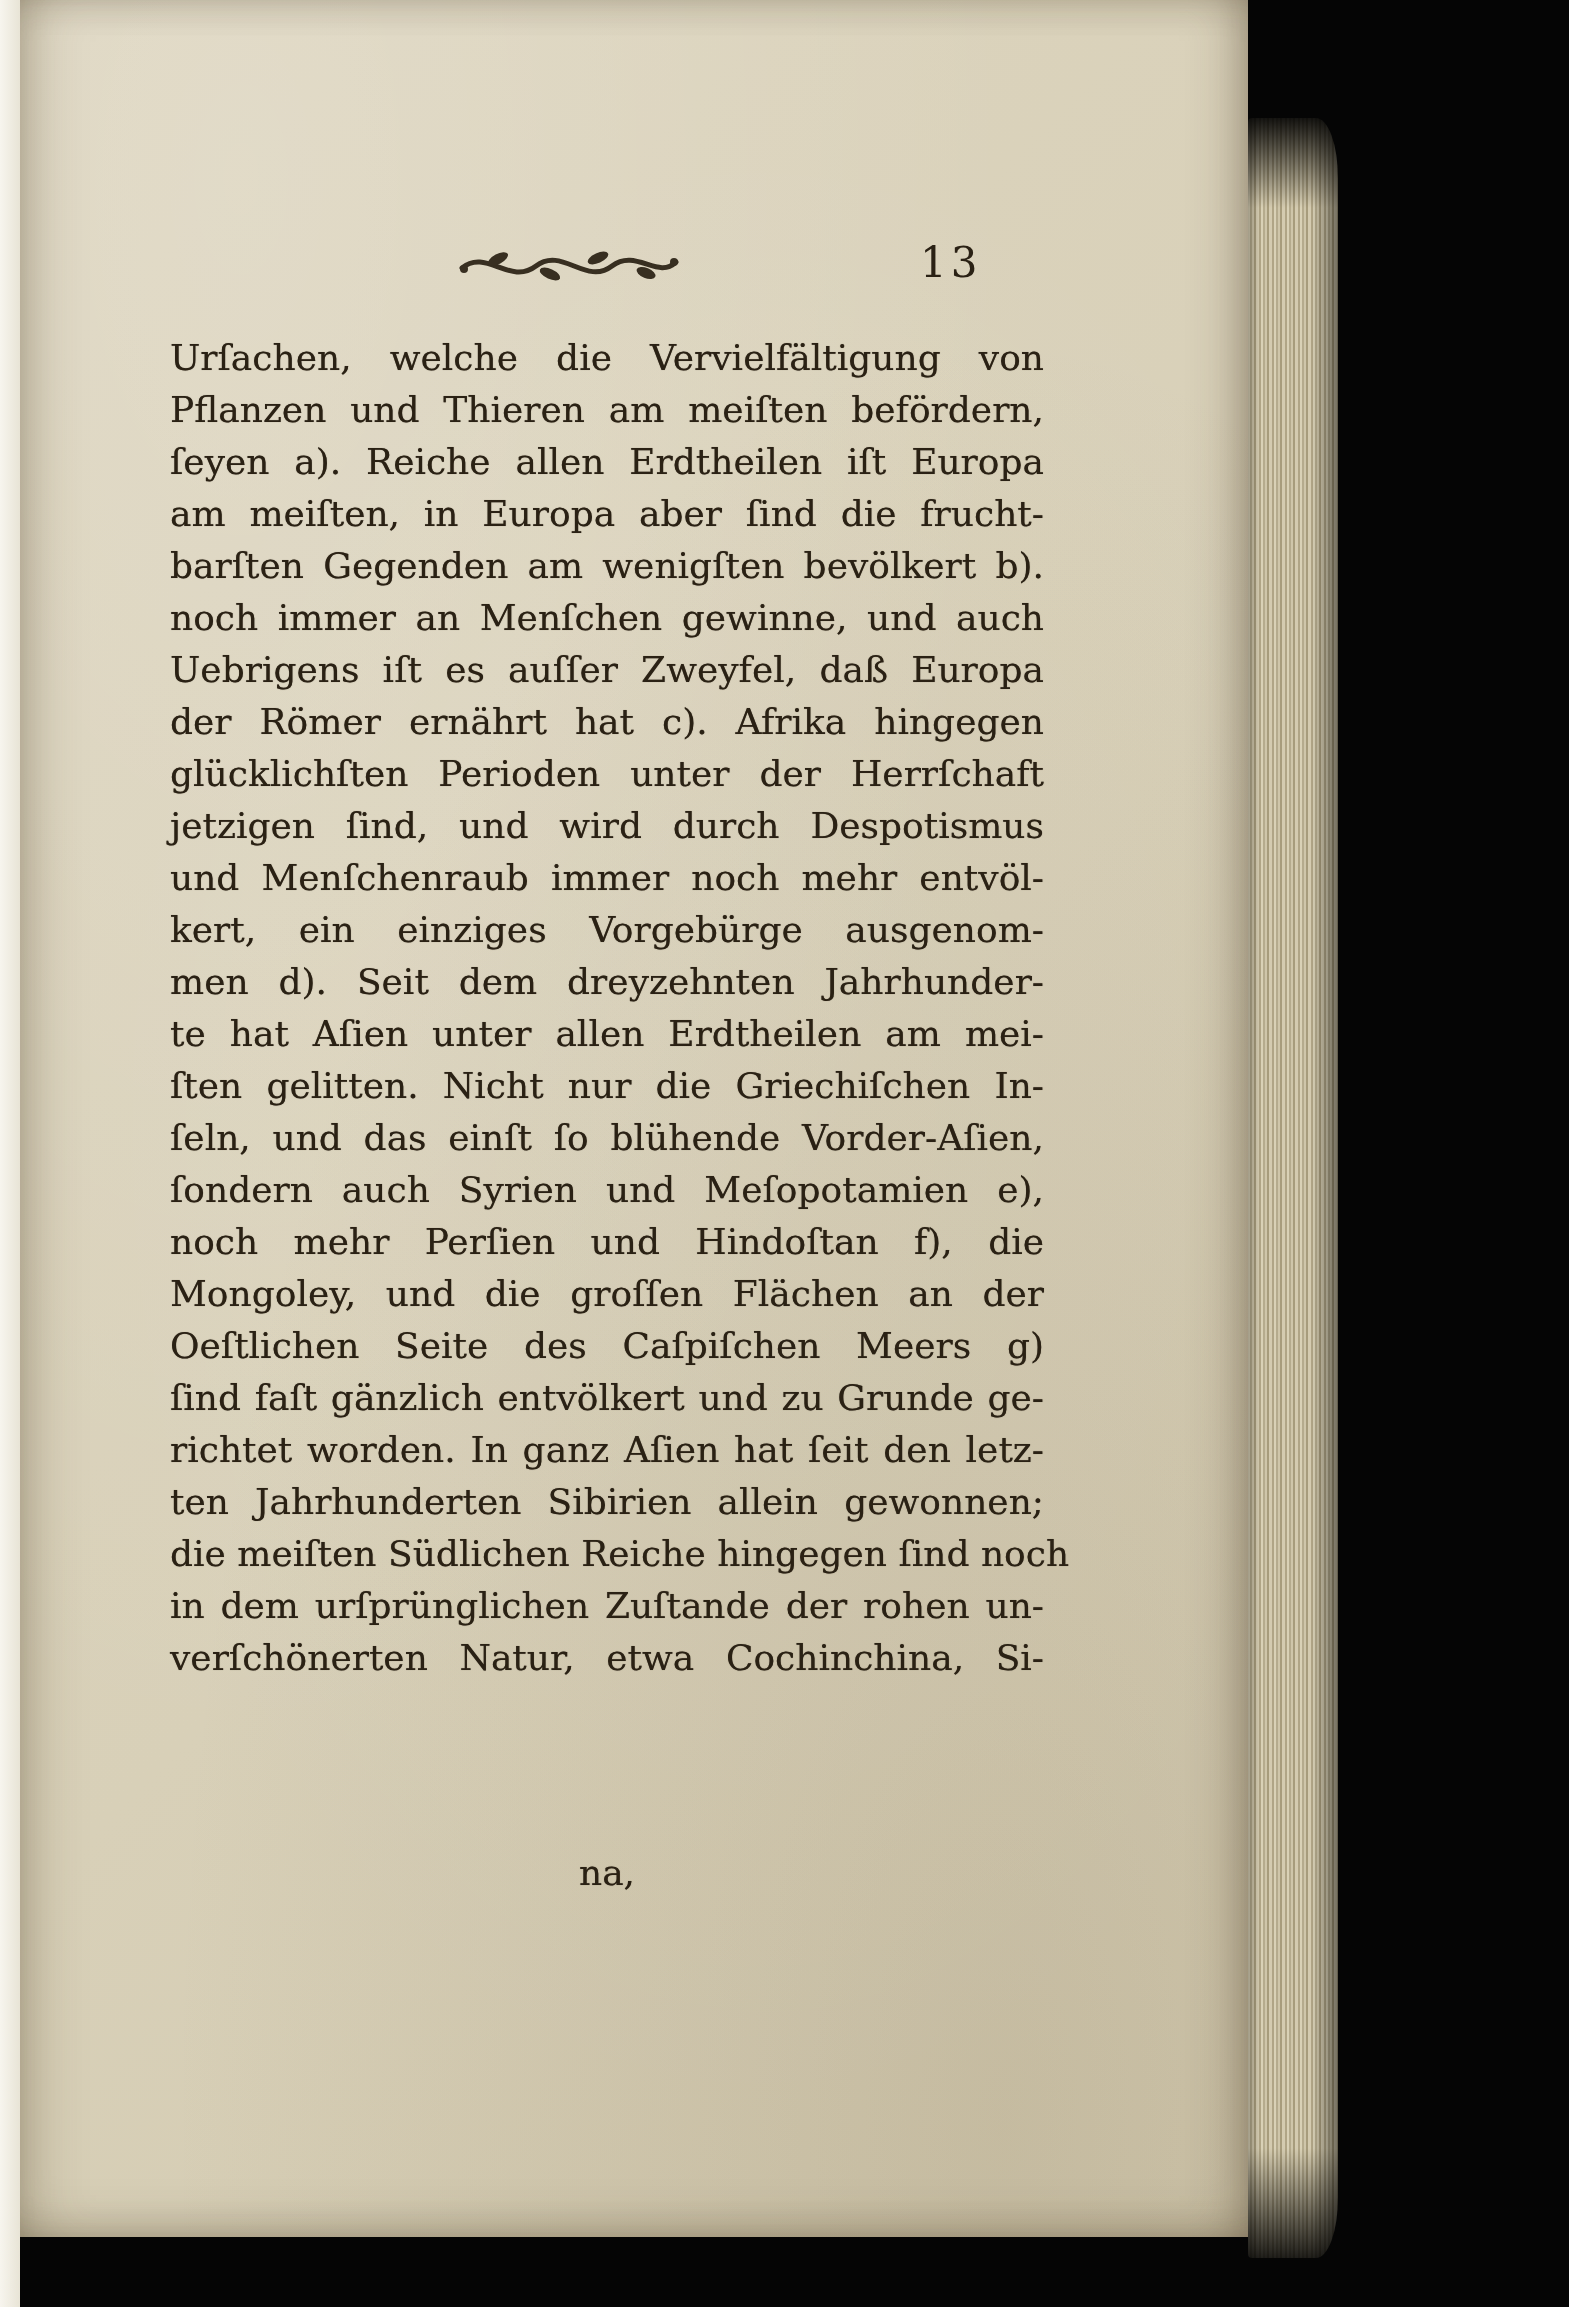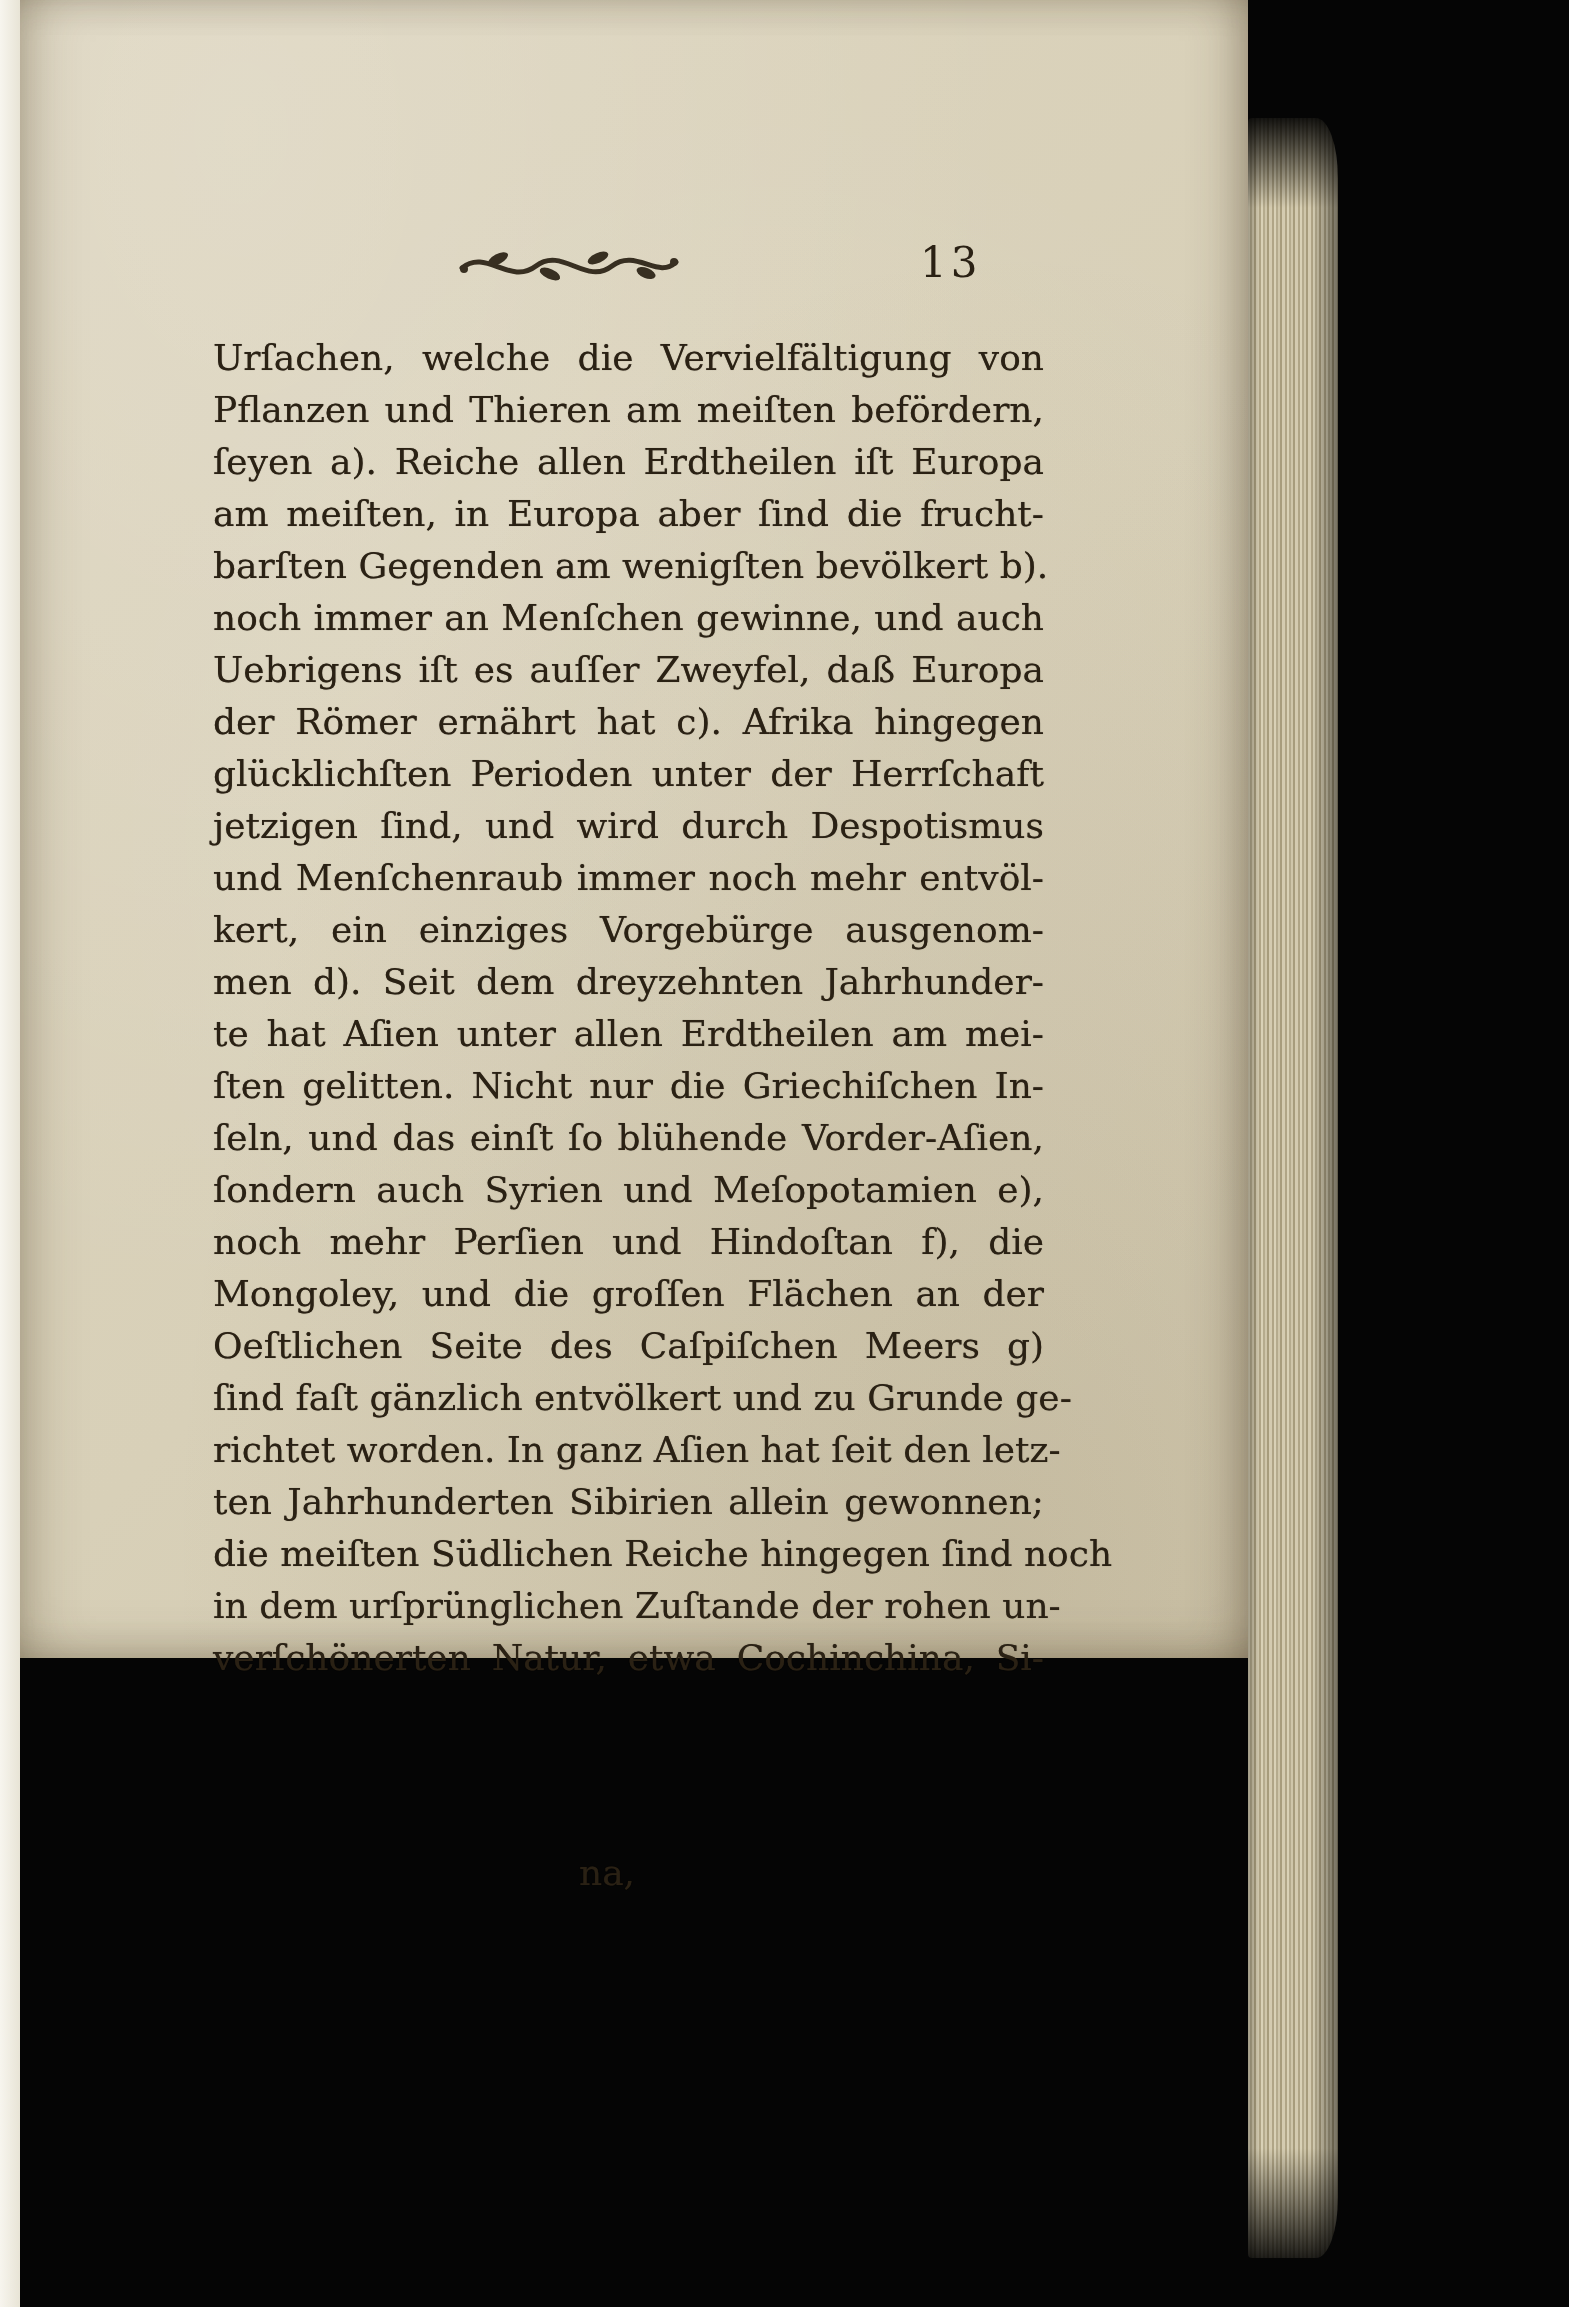--- a/index.html
+++ b/index.html
@@ -8,21 +8,21 @@
     width:1569px;height:2307px;
     background:#050505;
     overflow:hidden;
     font-family:"DejaVu Serif","Liberation Serif",serif;
   }
   .left-strip{
     position:absolute;left:0;top:0;width:20px;height:100%;
     background:linear-gradient(to right,#f7f5ee,#e8e4d6);
   }
   .page{
-    position:absolute;left:20px;top:0;width:1228px;height:1658px;
+    position:absolute;left:20px;top:0;width:1228px;height:2237px;
     background:
       radial-gradient(ellipse at 18% 8%, rgba(255,255,255,0.16), transparent 55%),
       radial-gradient(ellipse at 80% 95%, rgba(110,92,58,0.14), transparent 60%),
       radial-gradient(ellipse at 60% 50%, rgba(255,255,255,0.05), transparent 70%),
       linear-gradient(135deg, var(--paper,#ddd5bf) 0%, #d8d0b8 55%, #d2c9af 100%);
     box-shadow:
       inset 34px 0 60px -30px rgba(70,55,30,0.35),
       inset -28px 0 55px -26px rgba(60,45,25,0.45),
       inset 0 -30px 60px -35px rgba(70,55,30,0.30),
       inset 0 20px 50px -35px rgba(70,55,30,0.22);
@@ -42,21 +42,20 @@
   }
   .text-line{
     font-size:36px;
     line-height:52px;
     height:52px;
     color:var(--ink,#2a2114);
     text-align:justify;
     text-align-last:justify;
     white-space:nowrap;
     text-shadow:0 0 0.7px rgba(42,33,20,0.65);
-    margin-left:43px;
   }
   .catchword{
     position:absolute;left:150px;top:1852px;width:874px;
     text-align:center;
     font-size:36px;color:var(--ink,#2a2114);
     text-shadow:0 0 0.7px rgba(42,33,20,0.65);
   }
   .page-edges{
     position:absolute;left:1248px;top:118px;width:90px;height:2140px;
     background:

